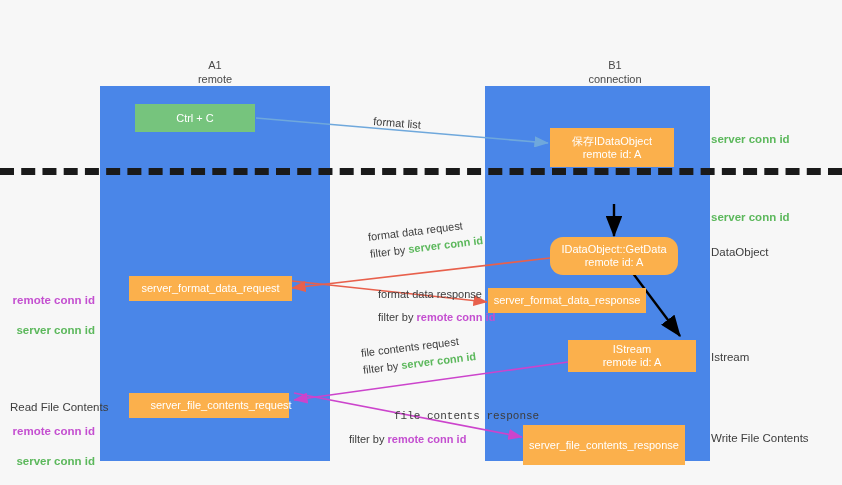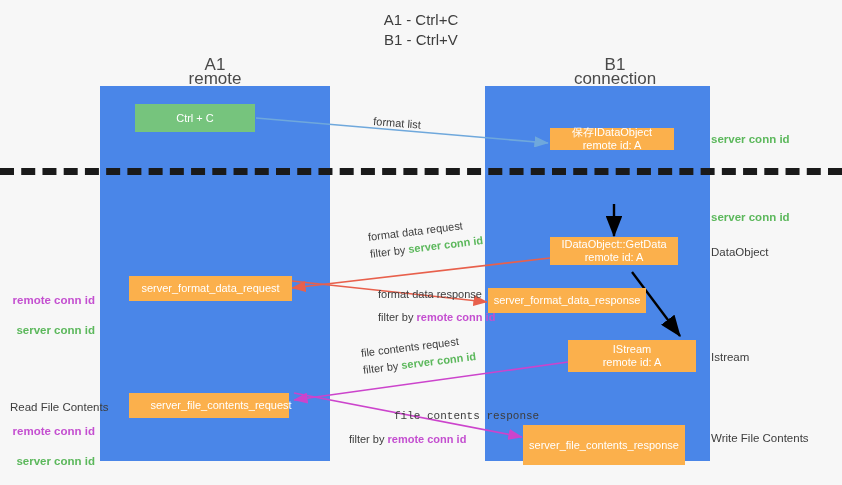--- a/index.html
+++ b/index.html
@@ -24,21 +24,21 @@
     text-align: center;
     font-size: 15px;
     color: #3d3d3d;
     line-height: 20px;
     white-space: pre-line;
   }
 
   
   .col-head {
     text-align: center;
-    font-size: 17px;
+    font-size: 11px;
     color: #4a4a4a;
     line-height: 14px;
     white-space: pre-line;
   }
 
   
   .lane {
     background: #4a86e8;
   }
 
@@ -100,22 +100,20 @@
     width: 842px;
     height: 485px;
     pointer-events: none;
   }
 </style>
 </head>
 <body>
 
 <div id="root">
 
-  <div class="abs title">A1 - Ctrl+C
-B1 - Ctrl+V</div>
 
   <div class="abs col-head" style="left:120px; top:58px; width:190px;">A1
 remote</div>
   <div class="abs col-head" style="left:520px; top:58px; width:190px;">B1
 connection</div>
 
   <div class="abs lane" style="left:100px; top:86px; width:230px; height:375px;"></div>
   <div class="abs lane" style="left:485px; top:86px; width:225px; height:375px;"></div>
 
   <svg class="overlay">
@@ -146,25 +144,25 @@
 
     <line x1="568" y1="362" x2="294" y2="400" stroke="#cc44cc" stroke-width="1.6" marker-end="url(#ah-mag)"></line>
 
     <line x1="294" y1="393" x2="522" y2="437" stroke="#cc44cc" stroke-width="1.6" marker-end="url(#ah-mag)"></line>
   </svg>
 
   <div class="abs divider"></div>
 
   <div class="abs box green" style="left:135px; top:104px; width:120px; height:28px;">Ctrl + C</div>
 
-  <div class="abs box orange" style="left:550px; top:128px; width:124px; height:22px;">保存IDataObject
+  <div class="abs box orange" style="left:550px; top:128px; width:124px; height:39px;">保存IDataObject
 remote id: A</div>
 
 
-  <div class="abs box orange" style="left:550px; top:237px; width:128px; height:28px;">IDataObject::GetData
+  <div class="abs box orange" style="left:550px; top:237px; width:128px; height:38px;border-radius:13px;">IDataObject::GetData
 remote id: A</div>
 
   <div class="abs box orange" style="left:568px; top:340px; width:128px; height:32px;">IStream
 remote id: A</div>
 
   <div class="abs box orange" style="left:129px; top:276px; width:163px; height:25px;">server_format_data_request</div>
 
   <div class="abs box orange" style="left:488px; top:288px; width:158px; height:25px;">server_format_data_response</div>
 
   <div class="abs box orange" style="left:129px; top:393px; width:160px; height:25px;padding-left:24px;">server_file_contents_request</div>

